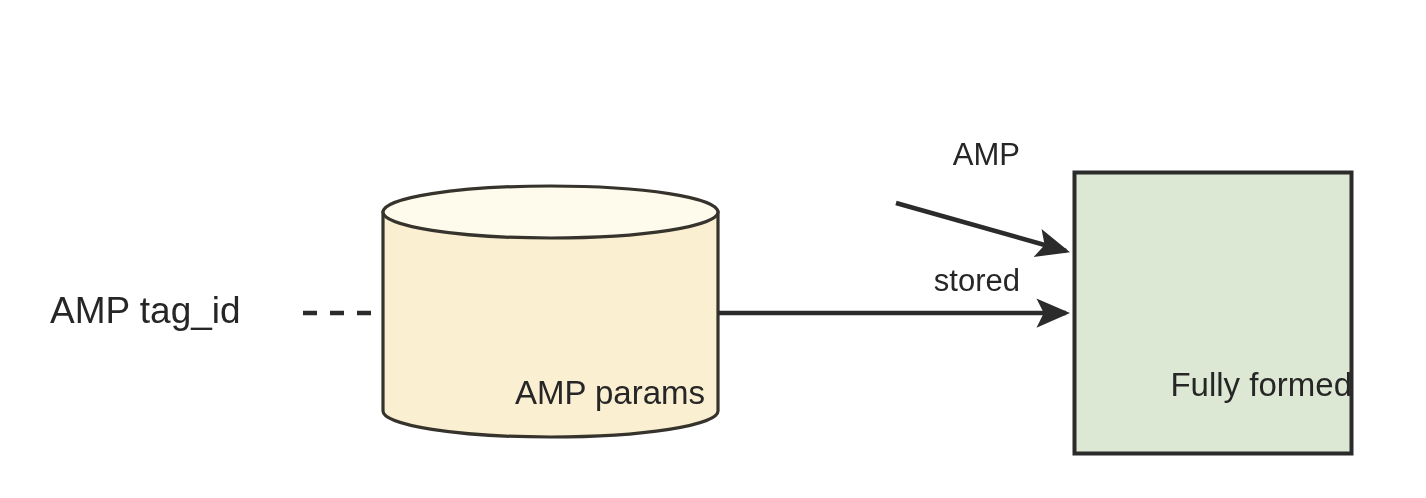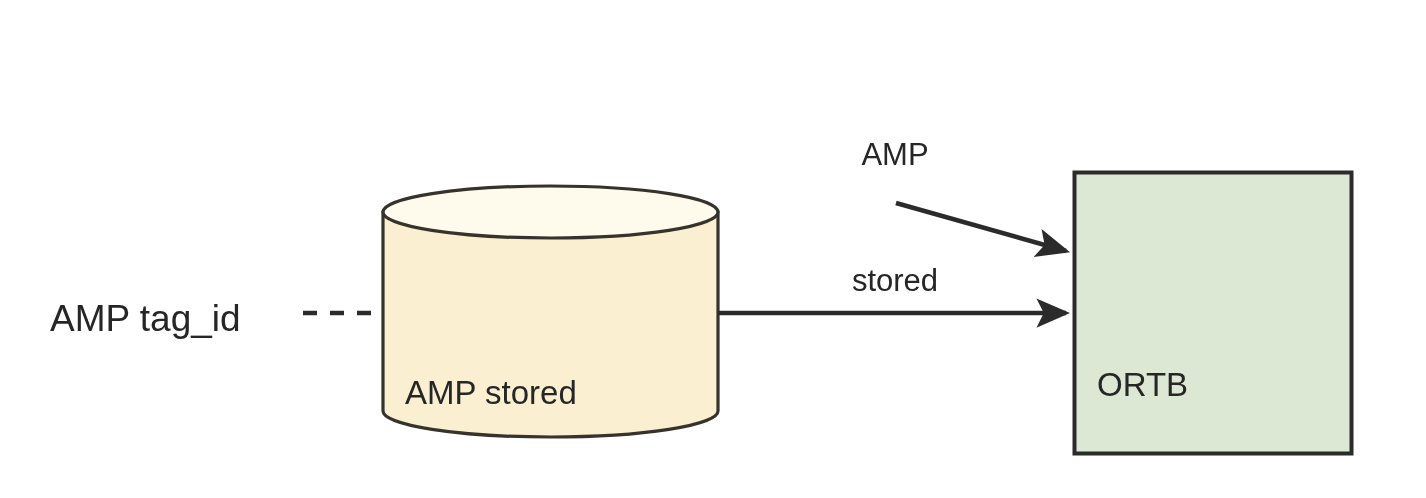--- a/index.html
+++ b/index.html
@@ -28,21 +28,21 @@
     position: absolute;
     color: #262626;
     font-family: "Liberation Sans", sans-serif;
     white-space: pre;
     line-height: 1.0;
   }
 
   
   #label-amp-tagid {
     left: 50px;
-    top: 300px;
+    top: 292px;
     font-size: 37px;
     letter-spacing: 0px;
   }
 
   
   #cylinder-text {
     left: 405px;
     top: 283px;
     width: 300px;
     font-size: 33px;
@@ -62,21 +62,21 @@
 
   
   #greenbox-text {
     left: 1097px;
     top: 275px;
     width: 255px;
     font-size: 33px;
     line-height: 44px;
     text-align: left;
   }
-  .line-part { display: block; }
+  .line-part { display: block; text-align: right; }
 </style>
 </head>
 <body>
 
 <div id="canvas">
 
   <svg class="diagram-svg" viewBox="0 0 1426 498" xmlns="http://www.w3.org/2000/svg">
     <defs>
       <marker id="arrowFilled" viewBox="0 0 12 12" refX="10.5" refY="6" markerWidth="7.5" markerHeight="7.5" orient="auto-start-reverse">
         <path d="M 0 0.8 L 12 6 L 0 11.2 L 2.6 6 Z" fill="#2b2b2b"></path>
@@ -108,21 +108,22 @@
   </svg>
 
   <div class="txt" id="label-amp-tagid">AMP tag_id</div>
 
   <div class="txt" id="label-query-params">
     <span class="line-part">AMP</span>
     <span class="line-part">stored</span>
   </div>
 
   <div class="txt" id="cylinder-text">
-    <span class="line-part">AMP stored</span>
+    <span class="line-part">AMP params</span>
     
   </div>
 
   <div class="txt" id="greenbox-text">
+    <span class="line-part">Fully formed</span>
     <span class="line-part">ORTB</span>
   </div>
 
 </div>
 
 </body></html>

